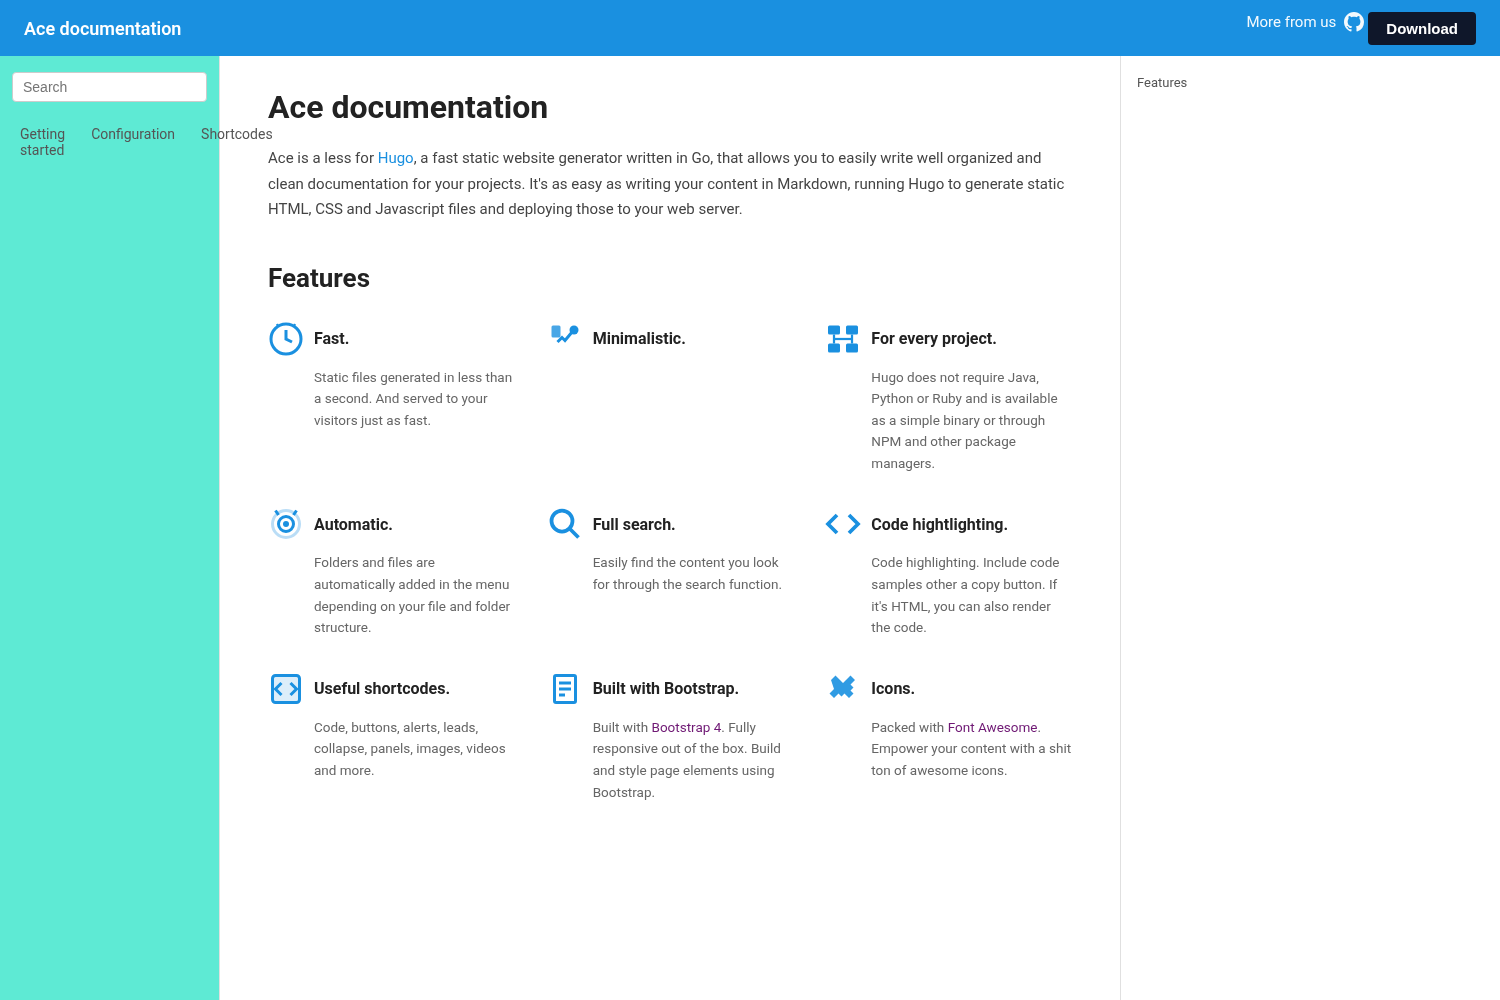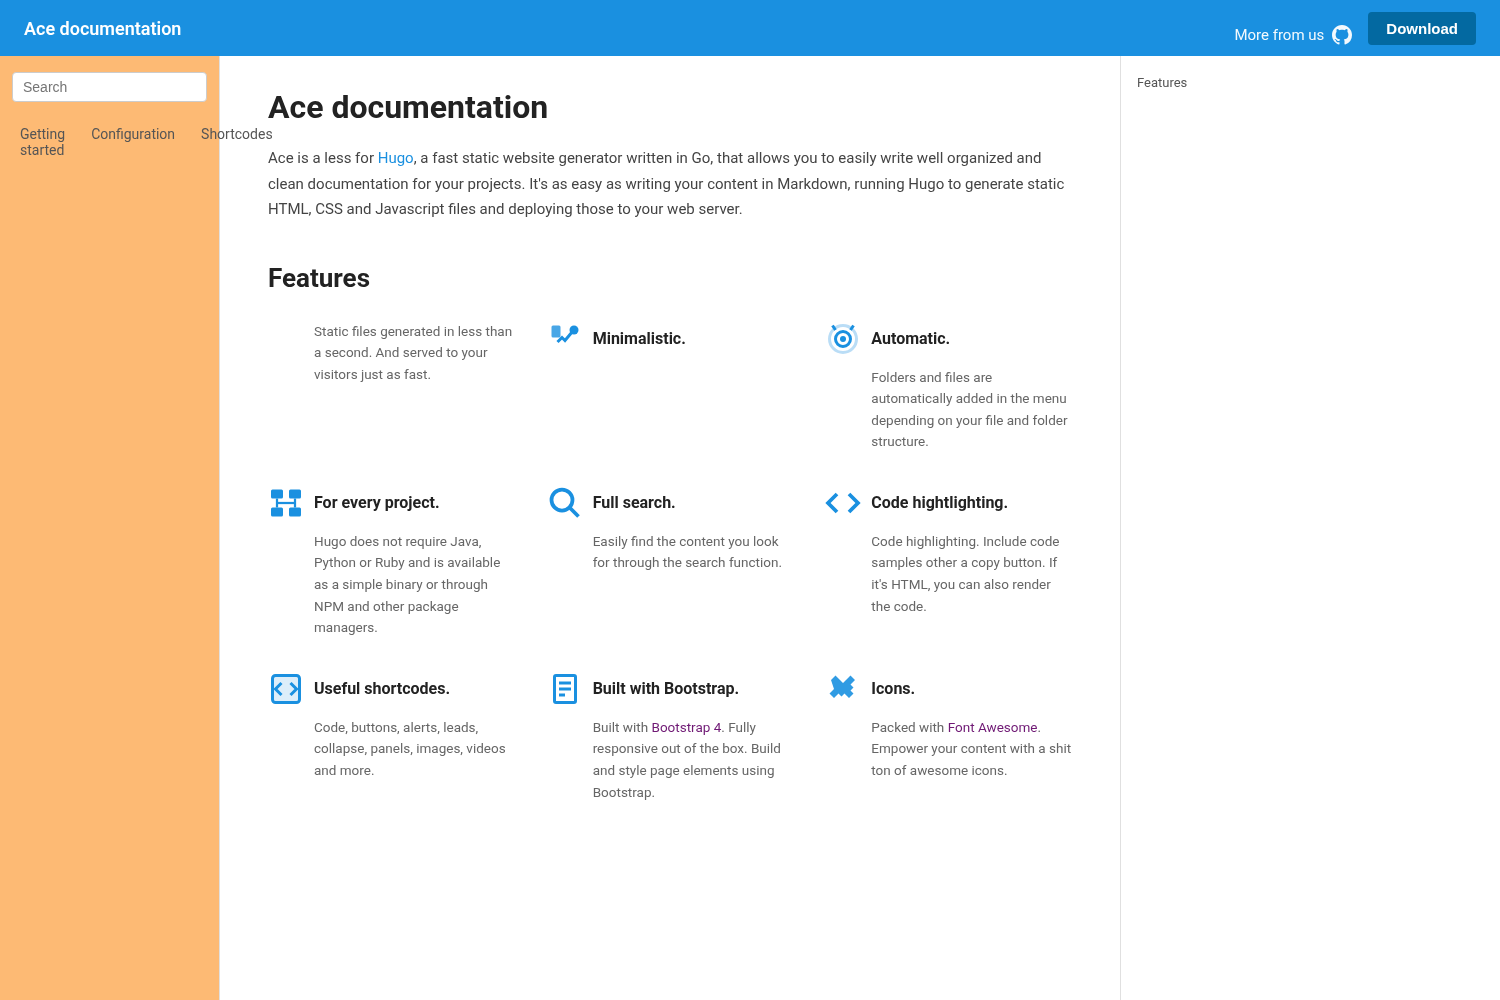--- a/index.html
+++ b/index.html
@@ -14,38 +14,38 @@
       padding: 0 24px;
       justify-content: space-between;
     }
     .header-title {
       color: #fff;
       font-size: 18px;
       font-weight: 600;
     }
     .header-right {
       display: flex;
-      align-items: flex-end;
-      gap: 16px;
+      align-items: flex-start;
+      gap: 4px;
     }
     .more-from-us {
       color: #fff;
       font-size: 15px;
       display: flex;
       align-items: center;
       gap: 8px;
       opacity: 0.95;
     }
     .github-icon {
       width: 20px;
       height: 20px;
       fill: #fff;
     }
     .download-btn {
-      background: #0369a1;
+      background: #0f172a;
       color: #fff;
       border: none;
       border-radius: 4px;
       padding: 8px 18px;
       font-size: 15px;
       font-weight: 600;
       cursor: pointer;
     }
 
     
@@ -53,21 +53,21 @@
       display: flex;
       min-height: calc(100vh - 56px);
     }
 
     
     .sidebar {
       width: 220px;
       min-width: 220px;
       border-right: 1px solid #e0e0e0;
       padding: 16px 12px;
-      background: #fdba74;
+      background: #5eead4;
     }
     .search-input {
       width: 100%;
       padding: 6px 10px;
       border: 1px solid #ccc;
       border-radius: 4px;
       font-size: 14px;
       margin-bottom: 18px;
       outline: none;
     }
@@ -205,65 +205,73 @@
 
     <p class="intro-text">
       <span>Ace is a less for </span><a class="hugo-link">Hugo</a><span>, a fast static website generator written in Go, that allows you to easily write well organized and clean documentation for your projects. It's as easy as writing your content in Markdown, running Hugo to generate static HTML, CSS and Javascript files and deploying those to your web server.</span>
     </p>
 
     <h2 class="section-title">Features</h2>
 
     <div class="features-grid">
 
       <div class="feature-item">
+        <div class="feature-header">
+          <svg class="feature-icon" viewBox="0 0 24 24" fill="none" stroke="currentColor" stroke-width="2">
+            <circle cx="12" cy="12" r="10"></circle>
+            <polyline points="12 6 12 12 16 14"></polyline>
+            <path d="M6 2l1 2M18 2l-1 2" stroke-width="1.5"></path>
+          </svg>
+          <span class="feature-title">Fast.</span>
+        </div>
         <p class="feature-desc">Static files generated in less than a second. And served to your visitors just as fast.</p>
       </div>
 
       <div class="feature-item">
         <div class="feature-header">
           <svg class="feature-icon" viewBox="0 0 24 24" fill="currentColor">
             <path d="M7 14l3-3 2 2 5-6" stroke="currentColor" stroke-width="2" fill="none"></path>
             <rect x="3" y="3" width="6" height="8" rx="1" fill="currentColor" opacity="0.8"></rect>
             <circle cx="18" cy="6" r="3" fill="currentColor"></circle>
           </svg>
           <span class="feature-title">Minimalistic.</span>
         </div>
-      </div>
-
-      <div class="feature-item">
-        <div class="feature-header">
-          <svg class="feature-icon" viewBox="0 0 24 24" fill="currentColor">
-            <path d="M12 2a10 10 0 1 0 0 20A10 10 0 0 0 12 2zm0 2a8 8 0 1 1 0 16A8 8 0 0 1 12 4z" opacity="0.3"></path>
-            <path d="M12 6a6 6 0 1 0 0 12A6 6 0 0 0 12 6zm0 2a4 4 0 1 1 0 8 4 4 0 0 1 0-8z"></path>
-            <circle cx="12" cy="12" r="2"></circle>
-            <path d="M19 3l-2 3M5 3l2 3" stroke="currentColor" stroke-width="2"></path>
-          </svg>
-          <span class="feature-title">Automatic.</span>
-        </div>
-        <p class="feature-desc">Folders and files are automatically added in the menu depending on your file and folder structure.</p>
       </div>
 
       <div class="feature-item">
         <div class="feature-header">
           <svg class="feature-icon" viewBox="0 0 24 24" fill="currentColor">
             <rect x="2" y="3" width="8" height="6" rx="1"></rect>
             <rect x="14" y="3" width="8" height="6" rx="1"></rect>
             <rect x="2" y="15" width="8" height="6" rx="1"></rect>
             <rect x="14" y="15" width="8" height="6" rx="1"></rect>
             <line x1="6" y1="9" x2="6" y2="15" stroke="currentColor" stroke-width="1.5"></line>
             <line x1="18" y1="9" x2="18" y2="15" stroke="currentColor" stroke-width="1.5"></line>
             <line x1="6" y1="12" x2="18" y2="12" stroke="currentColor" stroke-width="1.5"></line>
           </svg>
           <span class="feature-title">For every project.</span>
         </div>
         <p class="feature-desc">Hugo does not require Java, Python or Ruby and is available as a simple binary or through NPM and other package managers.</p>
       </div>
 
       <div class="feature-item">
         <div class="feature-header">
+          <svg class="feature-icon" viewBox="0 0 24 24" fill="currentColor">
+            <path d="M12 2a10 10 0 1 0 0 20A10 10 0 0 0 12 2zm0 2a8 8 0 1 1 0 16A8 8 0 0 1 12 4z" opacity="0.3"></path>
+            <path d="M12 6a6 6 0 1 0 0 12A6 6 0 0 0 12 6zm0 2a4 4 0 1 1 0 8 4 4 0 0 1 0-8z"></path>
+            <circle cx="12" cy="12" r="2"></circle>
+            <path d="M19 3l-2 3M5 3l2 3" stroke="currentColor" stroke-width="2"></path>
+          </svg>
+          <span class="feature-title">Automatic.</span>
+        </div>
+        <p class="feature-desc">Folders and files are automatically added in the menu depending on your file and folder structure.</p>
+      </div>
+
+      <div class="feature-item">
+        <div class="feature-header">
           <svg class="feature-icon" viewBox="0 0 24 24" fill="none" stroke="currentColor" stroke-width="2.5">
             <circle cx="10" cy="10" r="7"></circle>
             <line x1="15" y1="15" x2="21" y2="21"></line>
           </svg>
           <span class="feature-title">Full search.</span>
         </div>
         <p class="feature-desc">Easily find the content you look for through the search function.</p>
       </div>
 
       <div class="feature-item">

